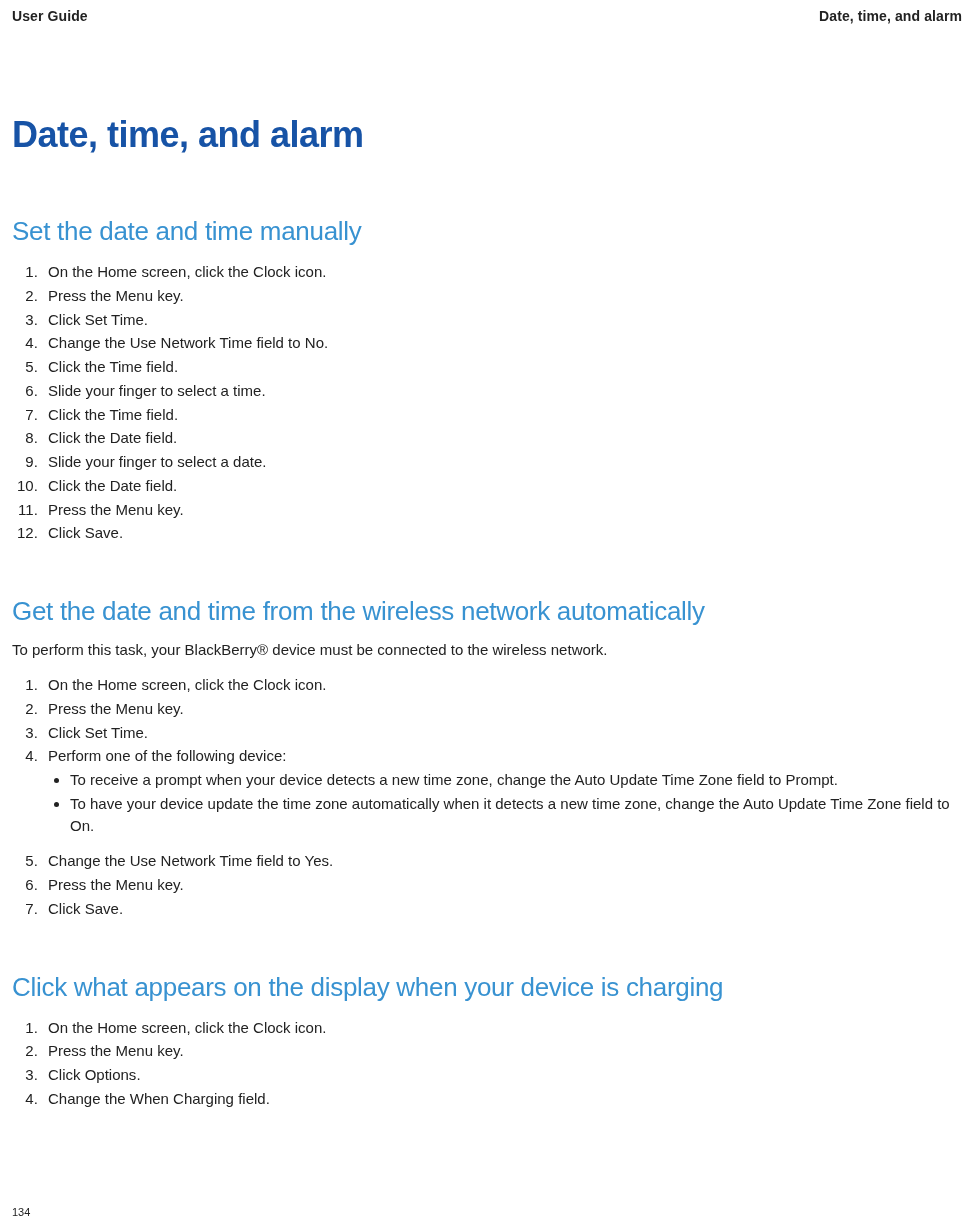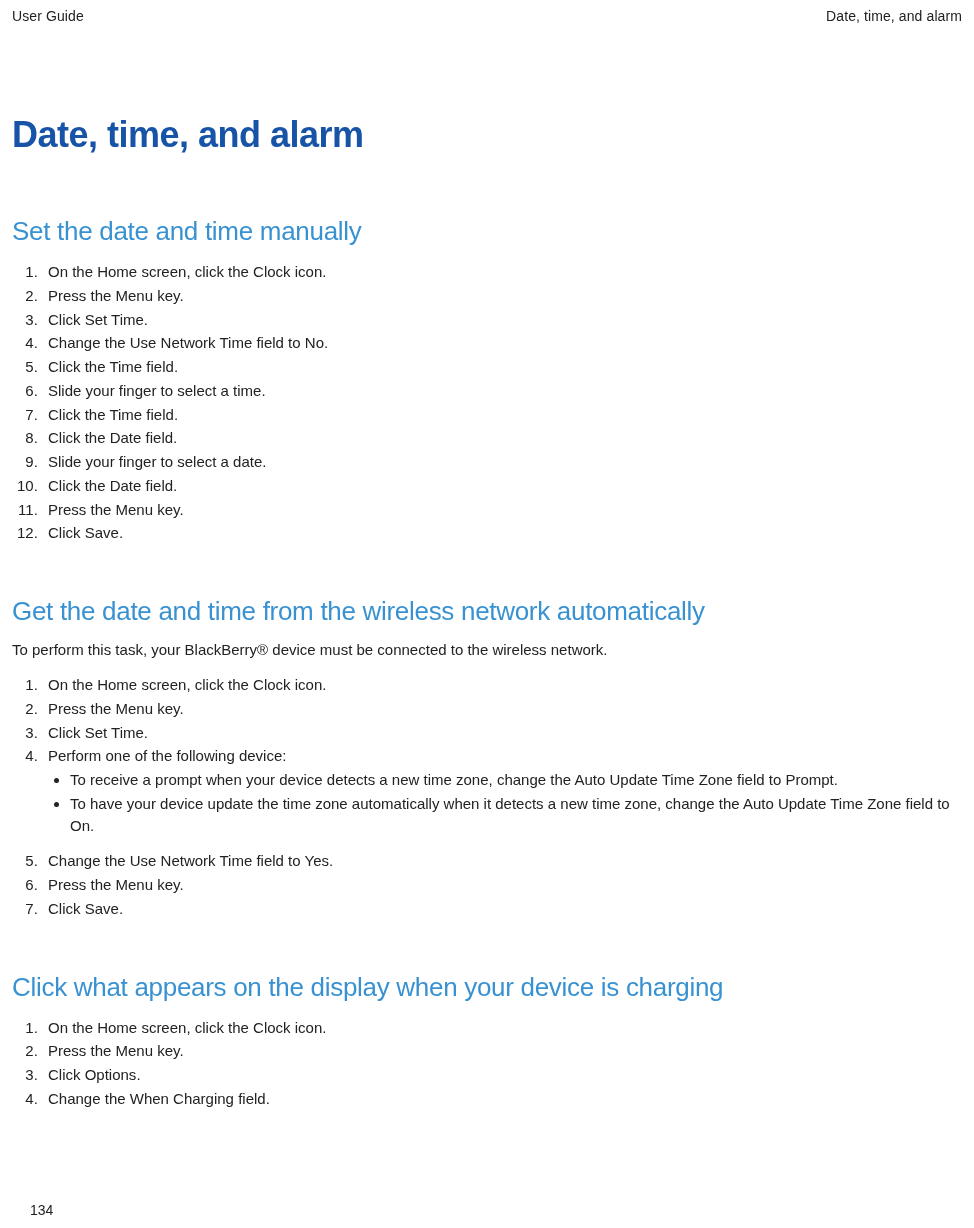--- a/index.html
+++ b/index.html
@@ -14,21 +14,21 @@
     height: 1228px;
     box-sizing: border-box;
     padding: 8px 12px 0px 12px; 
     position: relative;
   }
   .header {
     display: flex;
     justify-content: space-between;
     font-size: 14px;
     color: #222;
-    font-weight: 400;
+    font-weight: 700;
     margin-bottom: 90px;
     letter-spacing: 0.1px;
   }
   h1 {
     color: #1753a6; 
     font-weight: 700;
     font-size: 36px;
     margin: 0 0 60px 0;
     letter-spacing: -0.5px;
   }
@@ -62,22 +62,22 @@
     padding-left: 22px;
   }
   ul > li {
     margin: 2px 0;
     line-height: 1.45;
   }
   b { font-weight: 400; }
   .page-number {
     position: absolute;
     bottom: 10px;
-    left: 30px;
-    font-size: 14px;
+    left: 12px;
+    font-size: 11px;
     color: #222;
   }
 </style>
 </head>
 <body>
 
 <div class="page">
 
   <div class="header">
     <span>User Guide</span>

